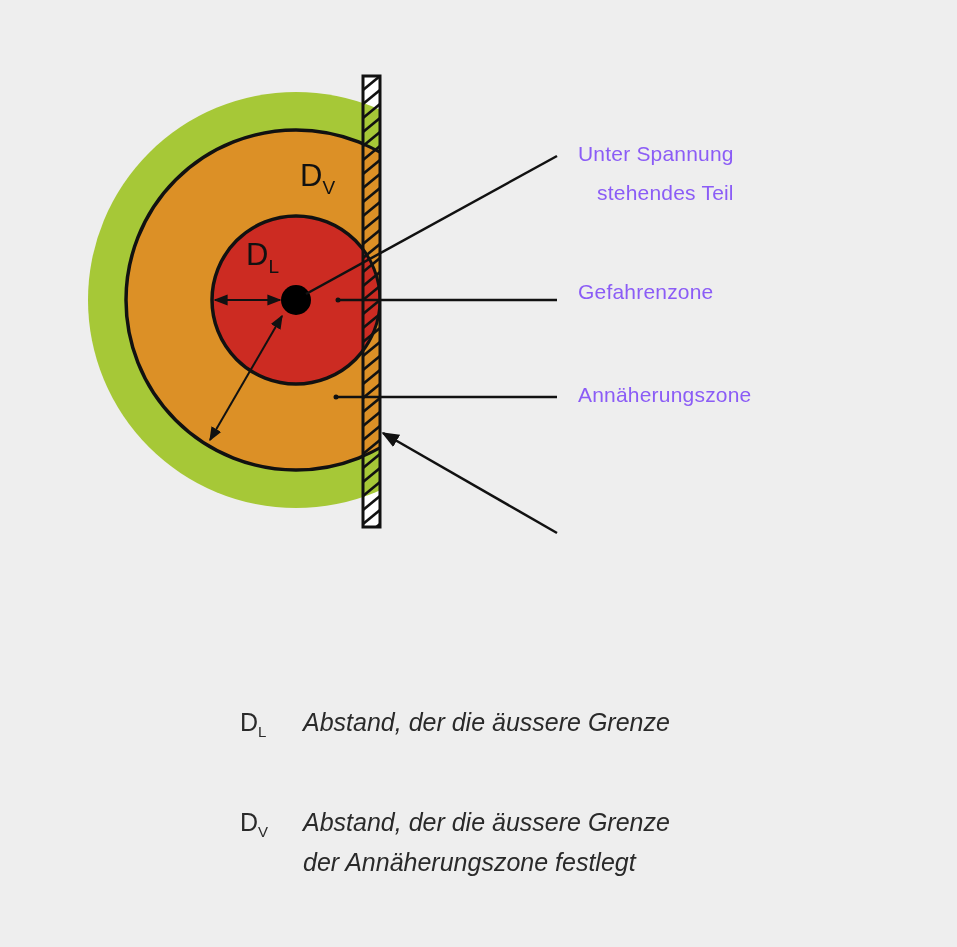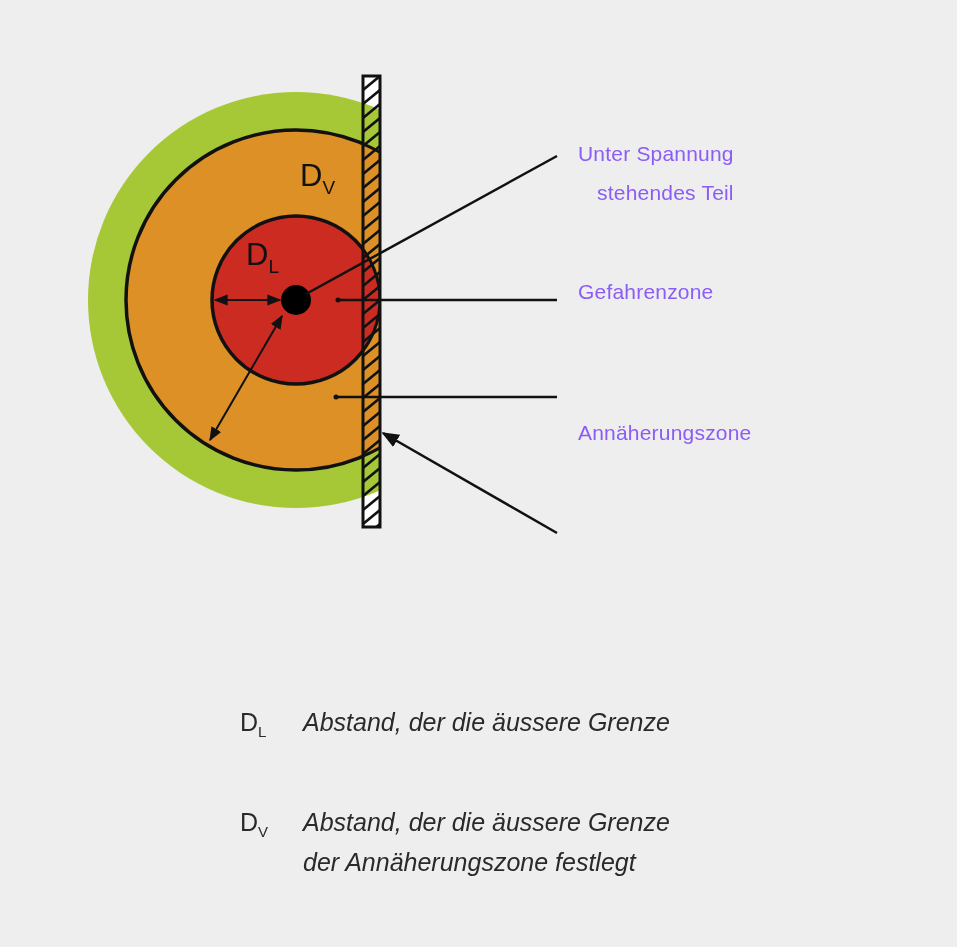--- a/index.html
+++ b/index.html
@@ -73,21 +73,21 @@
   <span>D</span><sub>L</sub>
 </div>
 
 <div class="label" style="top:134px;">
   <div>Unter Spannung</div>
   <div>stehendes Teil</div>
 </div>
 <div class="label" style="top:272px;">
   <div>Gefahrenzone</div>
 </div>
-<div class="label" style="top:375px;margin-top:38px;">
+<div class="label" style="top:375px;">
   <div>Annäherungszone</div>
 </div>
 <div class="label" style="top:514px;">
 </div>
 
 <div class="legend" style="top:702px;">
   <span class="legend-sym"><span>D</span><sub>L</sub></span>
   <div class="legend-text">
     <div>Abstand, der die äussere Grenze</div>
   </div>

